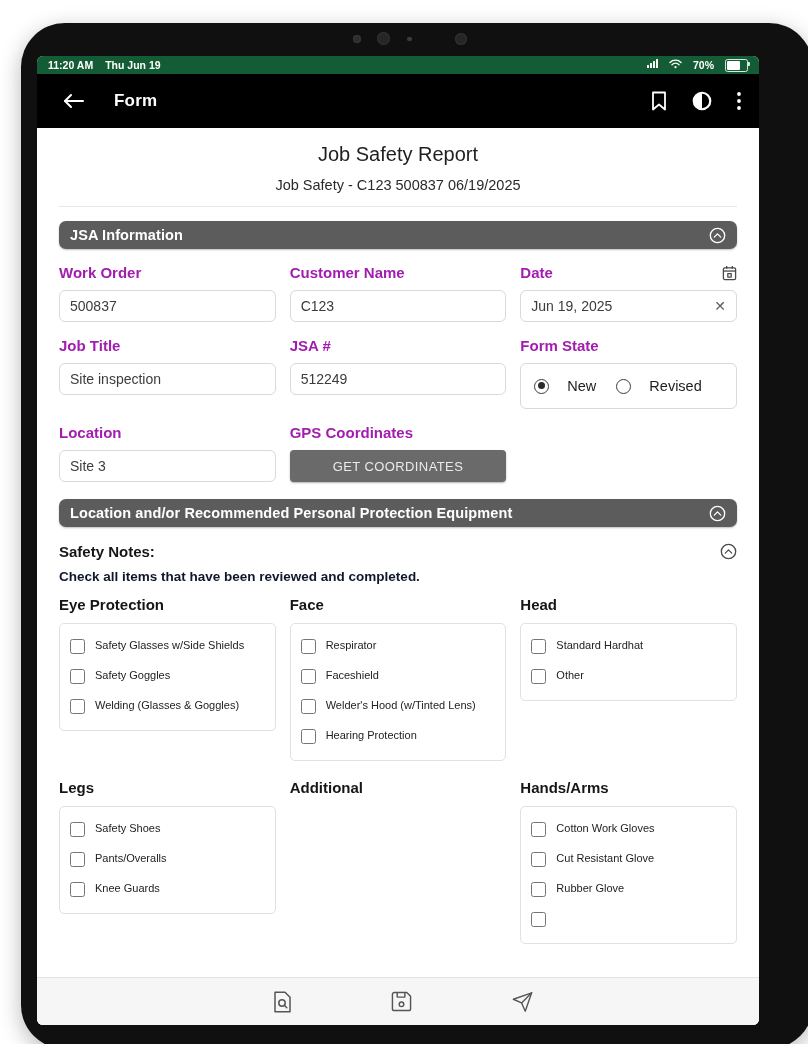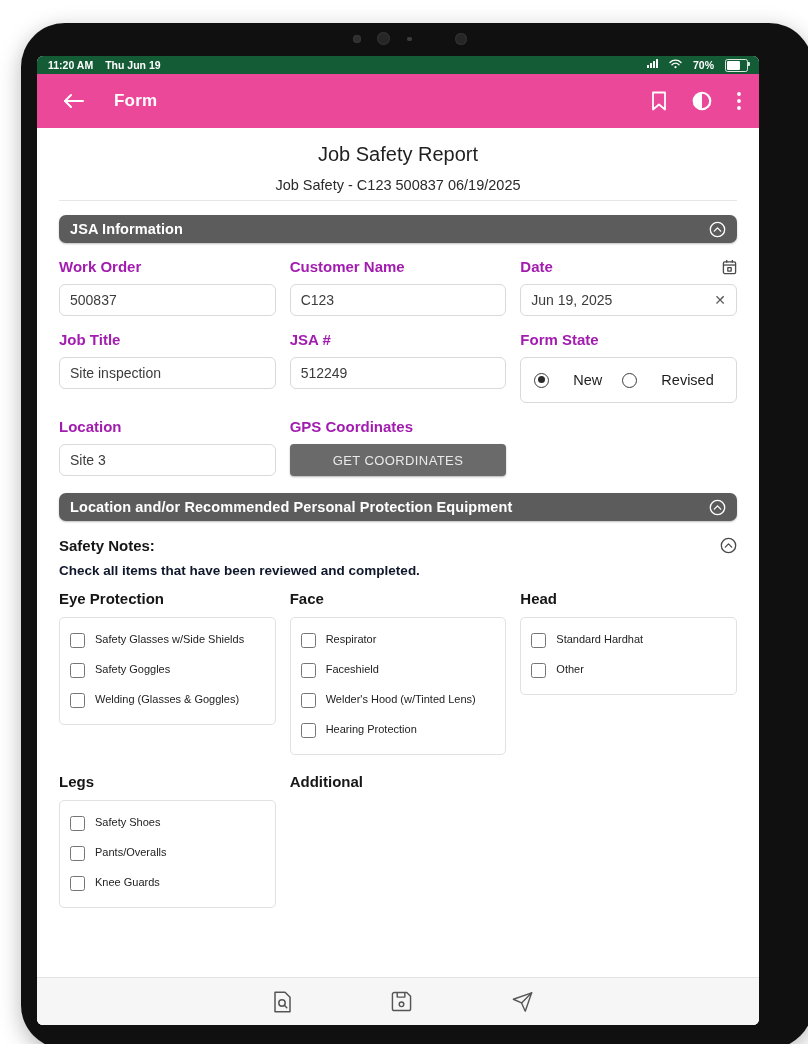--- a/index.html
+++ b/index.html
@@ -33,27 +33,27 @@
     justify-content:space-between;padding:0 11px;font-size:10.5px;font-weight:700;
   }
   .sb-left{display:flex;gap:12px;align-items:center;}
   .sb-right{display:flex;gap:11px;align-items:flex-start;}
   .sig{display:flex;align-items:flex-end;gap:1px;}
   .sig i{display:block;width:2px;background:#fff;border-radius:.5px;}
   .batt{width:19px;height:9px;border:1px solid rgba(255,255,255,.85);border-radius:2.5px;position:relative;padding:1px;}
   .batt::after{content:"";position:absolute;right:-3px;top:2.5px;width:2px;height:4px;background:rgba(255,255,255,.85);border-radius:0 1px 1px 0;}
   .batt i{display:block;height:100%;width:70%;background:#fff;border-radius:1px;}
   
-  .navbar{height:54px;background:#ec4899;display:flex;align-items:center;padding:0 18px 0 26px;color:#fff;}
+  .navbar{height:54px;background:#000000;display:flex;align-items:center;padding:0 18px 0 26px;color:#fff;}
   .nav-title{font-size:17px;font-weight:700;margin-left:30px;letter-spacing:.2px;}
   .nav-right{margin-left:auto;display:flex;align-items:center;gap:24px;}
   .nav-ic{display:flex;align-items:center;justify-content:center;cursor:pointer;}
   
   .content{position:relative;height:897px;background:#ffffff;padding:0 22px;box-sizing:border-box;overflow:hidden;}
-  .titleblock{padding-top:15px;padding-bottom:7px;border-bottom:1px solid #e6e6e6;text-align:center;}
+  .titleblock{padding-top:15px;padding-bottom:13px;border-bottom:1px solid #e6e6e6;text-align:center;}
   .form-title{font-size:20px;color:#1f1f1f;font-weight:500;margin:0 0 11px 0;}
   .form-subtitle{font-size:14.5px;color:#2a2a2a;margin:0;}
   .section-bar{
     margin-top:14px;background:#5c5c5c;border-radius:7px;height:28px;
     display:flex;align-items:center;justify-content:space-between;padding:0 11px;
     color:#fff;box-shadow:0 1px 2px rgba(0,0,0,.25);gap:24px;
   }
   .section-bar .stitle{font-size:14.5px;font-weight:700;letter-spacing:.1px;}
   .chev{cursor:pointer;display:flex;}
   
@@ -62,21 +62,21 @@
   .flabel{font-size:15px;font-weight:700;color:#a21caf;}
   .tinput{
     height:30px;border:1px solid #d9d9d9;border-radius:6px;display:flex;align-items:center;
     padding:0 10px;font-size:14px;color:#3c3c3c;background:#fff;justify-content:space-between;
   }
   .clear-x{color:#5d5d5d;font-size:14px;cursor:pointer;line-height:1;}
   .statebox{
     height:44px;border:1px solid #d9d9d9;border-radius:6px;display:flex;align-items:center;
     padding:0 13px;gap:20px;background:#fff;
   }
-  .radio-opt{display:flex;align-items:center;gap:24px;font-size:14.5px;color:#1d1d1d;cursor:pointer;}
+  .radio-opt{display:flex;align-items:center;gap:18px;font-size:14.5px;color:#1d1d1d;cursor:pointer;}
   .radio{width:15px;height:15px;border:1.6px solid #3c3c3c;border-radius:50%;box-sizing:border-box;position:relative;flex-shrink:0;}
   .radio.checked::after{content:"";position:absolute;left:2.2px;top:2.2px;width:7.2px;height:7.2px;border-radius:50%;background:#2b2b2b;}
   .gps-btn{
     height:32px;background:#6a6a6a;border:none;border-radius:4px;width:100%;
     color:#eaeaea;font-size:13px;letter-spacing:.4px;font-family:inherit;cursor:pointer;
     box-shadow:0 1px 2px rgba(0,0,0,.3);
   }
   
   .notes-row{display:flex;align-items:center;justify-content:space-between;margin-top:16px;}
   .notes-label{font-size:15px;font-weight:700;color:#161616;}
@@ -362,20 +362,40 @@
               </div>
               <div class="ppe-item">
                 <span class="cb"></span>
                 <span class="cb-label">Knee Guards</span>
               </div>
             </div>
           </div>
           <div>
             <p class="gtitle">Additional</p>
           </div>
+          <div>
+            <p class="gtitle">Hands/Arms</p>
+            <div class="gbox">
+              <div class="ppe-item">
+                <span class="cb"></span>
+                <span class="cb-label">Cotton Work Gloves</span>
+              </div>
+              <div class="ppe-item">
+                <span class="cb"></span>
+                <span class="cb-label">Cut Resistant Glove</span>
+              </div>
+              <div class="ppe-item">
+                <span class="cb"></span>
+                <span class="cb-label">Rubber Glove</span>
+              </div>
+              <div class="ppe-item">
+                <span class="cb"></span>
+              </div>
+            </div>
+          </div>
         </div>
 
         <div class="toolbar">
           <span class="tb-ic">
             <svg width="19" height="22" viewBox="0 0 19 22" fill="none" stroke="#555" stroke-width="1.5" stroke-linejoin="round" stroke-linecap="round">
               <path d="M2 1.2 h10 l5 5 v14.6 h-15 z"></path>
               <circle cx="9" cy="12" r="3.2"></circle>
                 <path d="M11.3 14.3 L13.8 16.8"></path>
             </svg>
           </span>

